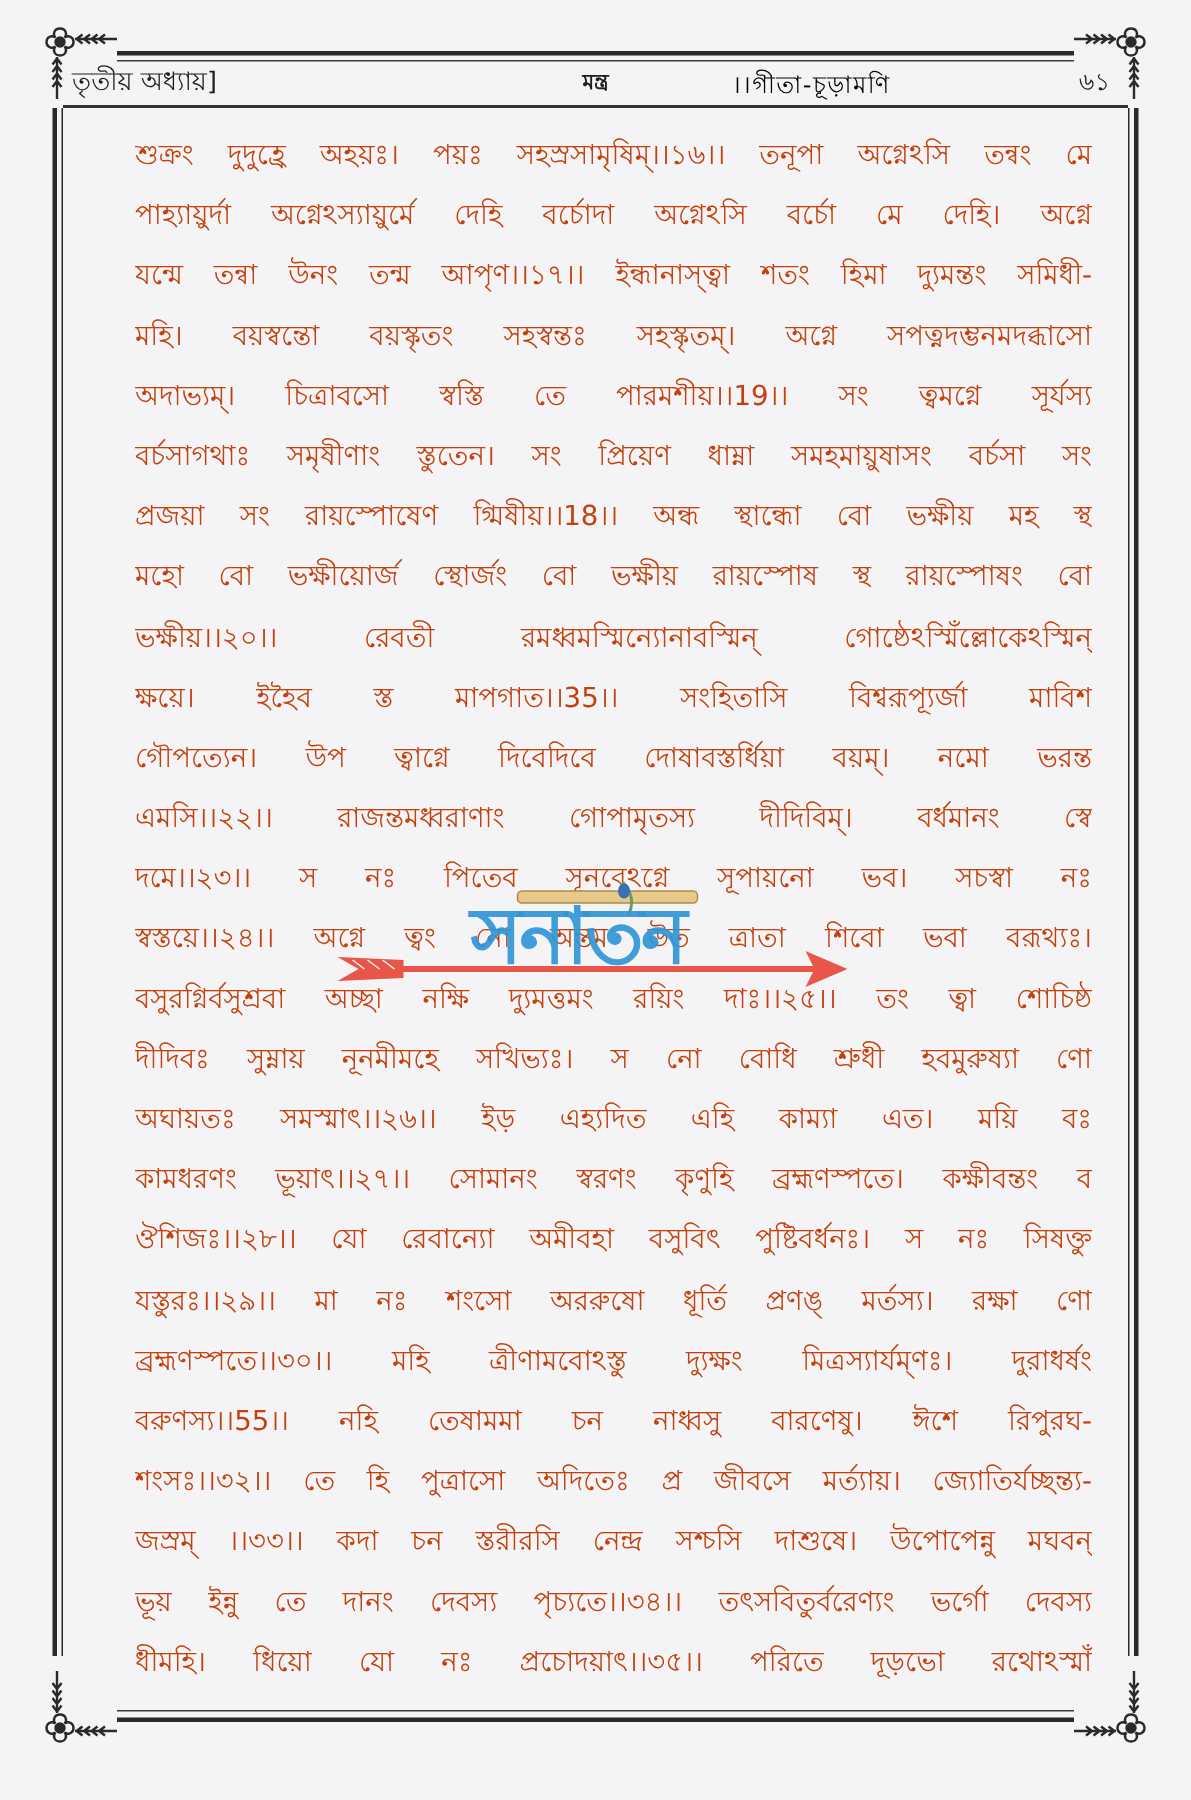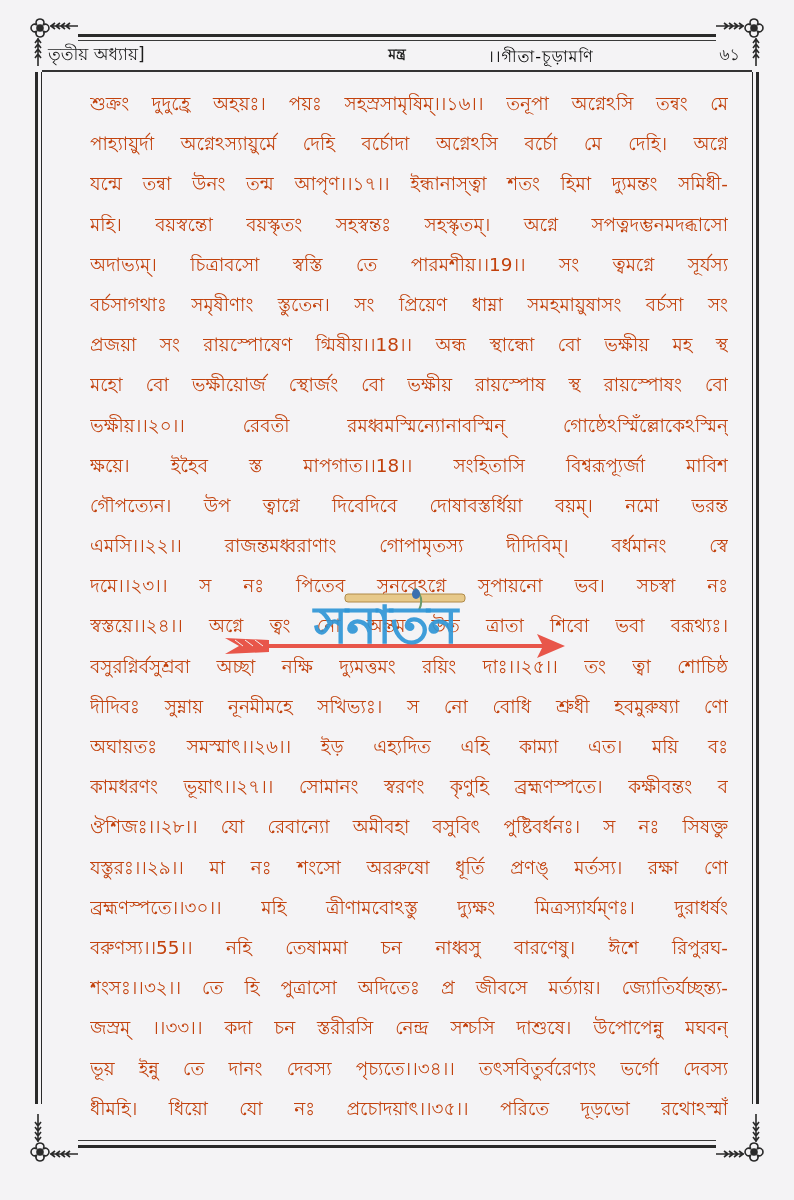--- a/index.html
+++ b/index.html
@@ -213,21 +213,21 @@
   <div class="body-text">
     <span class="body-line">শুক্রং দুদুহ্রে অহয়ঃ। পয়ঃ সহস্রসামৃষিম্।।১৬।। তনূপা অগ্নেঽসি তন্বং মে</span>
     <span class="body-line">পাহ্যায়ুর্দা অগ্নেঽস্যায়ুর্মে দেহি বর্চোদা অগ্নেঽসি বর্চো মে দেহি। অগ্নে</span>
     <span class="body-line">যন্মে তন্বা উনং তন্ম আপৃণ।।১৭।। ইন্ধানাস্ত্বা শতং হিমা দ্যুমন্তং সমিধী-</span>
     <span class="body-line">মহি। বয়স্বন্তো বয়স্কৃতং সহস্বন্তঃ সহস্কৃতম্। অগ্নে সপত্নদম্ভনমদব্ধাসো</span>
     <span class="body-line">অদাভ্যম্। চিত্রাবসো স্বস্তি তে পারমশীয়।।19।। সং ত্বমগ্নে সূর্যস্য</span>
     <span class="body-line">বর্চসাগথাঃ সমৃষীণাং স্তুতেন। সং প্রিয়েণ ধাম্না সমহমায়ুষাসং বর্চসা সং</span>
     <span class="body-line">প্রজয়া সং রায়স্পোষেণ গ্মিষীয়।।18।। অন্ধ স্থান্ধো বো ভক্ষীয় মহ স্থ</span>
     <span class="body-line">মহো বো ভক্ষীয়োর্জ স্থোর্জং বো ভক্ষীয় রায়স্পোষ স্থ রায়স্পোষং বো</span>
     <span class="body-line">ভক্ষীয়।।২০।। রেবতী রমধ্বমস্মিন্যোনাবস্মিন্ গোষ্ঠেঽস্মিঁল্লোকেঽস্মিন্</span>
-    <span class="body-line">ক্ষয়ে। ইহৈব স্ত মাপগাত।।18।। সংহিতাসি বিশ্বরূপ্যূর্জা মাবিশ</span>
+    <span class="body-line">ক্ষয়ে। ইহৈব স্ত মাপগাত।।35।। সংহিতাসি বিশ্বরূপ্যূর্জা মাবিশ</span>
     <span class="body-line">গৌপত্যেন। উপ ত্বাগ্নে দিবেদিবে দোষাবস্তর্ধিয়া বয়ম্। নমো ভরন্ত</span>
     <span class="body-line">এমসি।।২২।। রাজন্তমধ্বরাণাং গোপামৃতস্য দীদিবিম্। বর্ধমানং স্বে</span>
     <span class="body-line">দমে।।২৩।। স নঃ পিতেব সূনবেঽগ্নে সূপায়নো ভব। সচস্বা নঃ</span>
     <span class="body-line">স্বস্তয়ে।।২৪।। অগ্নে ত্বং নো অন্তম উত ত্রাতা শিবো ভবা বরূথ্যঃ।</span>
     <span class="body-line">বসুরগ্নির্বসুশ্রবা অচ্ছা নক্ষি দ্যুমত্তমং রয়িং দাঃ।।২৫।। তং ত্বা শোচিষ্ঠ</span>
     <span class="body-line">দীদিবঃ সুম্নায় নূনমীমহে সখিভ্যঃ। স নো বোধি শ্রুধী হবমুরুষ্যা ণো</span>
     <span class="body-line">অঘায়তঃ সমস্মাৎ।।২৬।। ইড় এহ্যদিত এহি কাম্যা এত। ময়ি বঃ</span>
     <span class="body-line">কামধরণং ভূয়াৎ।।২৭।। সোমানং স্বরণং কৃণুহি ব্রহ্মণস্পতে। কক্ষীবন্তং ব</span>
     <span class="body-line">ঔশিজঃ।।২৮।। যো রেবান্যো অমীবহা বসুবিৎ পুষ্টিবর্ধনঃ। স নঃ সিষক্তু</span>
     <span class="body-line">যস্তুরঃ।।২৯।। মা নঃ শংসো অররুষো ধূর্তি প্রণঙ্ মর্তস্য। রক্ষা ণো</span>

